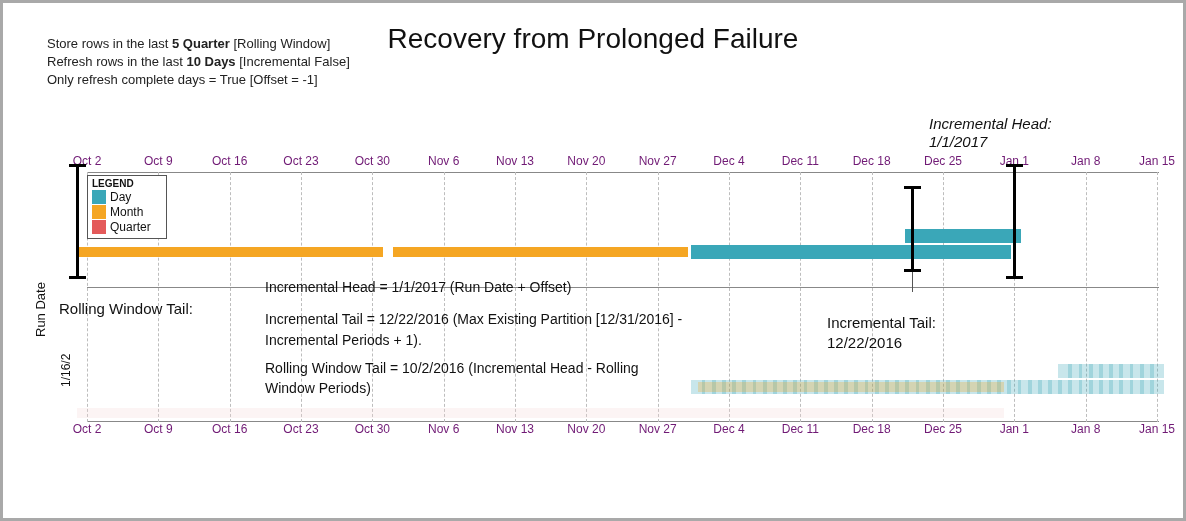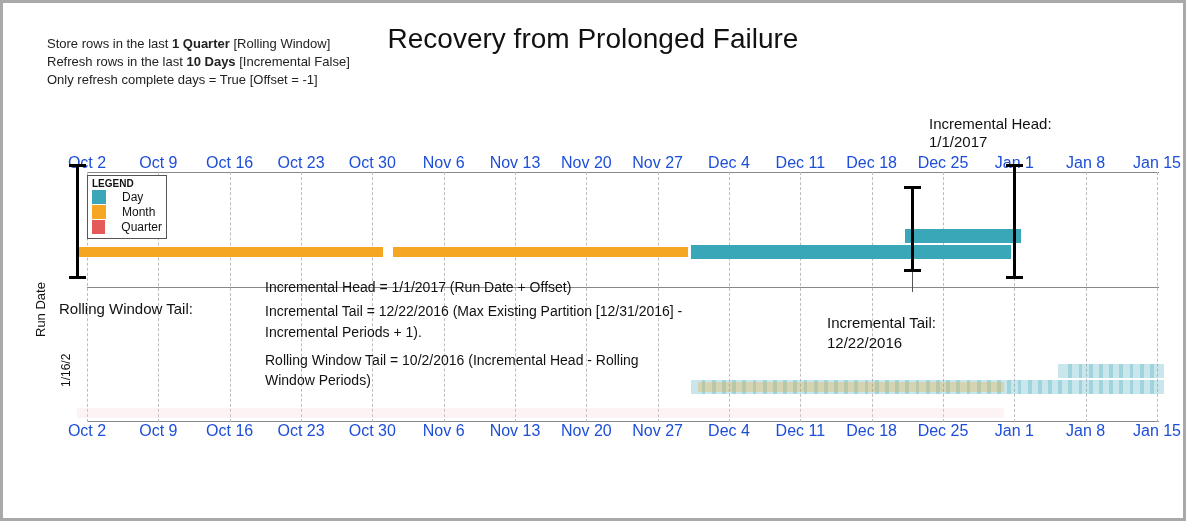--- a/index.html
+++ b/index.html
@@ -39,36 +39,37 @@
     left: 30px;
     font-size: 13px;
     line-height: 1.4;
     color: #222;
   }
   .meta b { font-weight: 700; }
   .head-label {
     position: absolute;
     font-size: 15px;
     line-height: 1.2;
+    font-style: italic;
   }
   .chart-area {
     position: absolute;
     left: 70px;
     right: 10px;
     top: 155px;
     height: 250px;
   }
   
   .xaxis-top, .xaxis-bottom {
     position: absolute;
     left: 0;
     right: 16px;
     height: 18px;
-    font-size: 16px;
-    color: #1d4ed8;
+    font-size: 12px;
+    color: #701a75;
   }
   .xaxis-top { top: -18px; }
   .xaxis-bottom { bottom: -18px; }
   .xlabel {
     position: absolute;
     transform: translateX(-50%);
     white-space: nowrap;
     font-weight: 400;
   }
   .plot {
@@ -130,21 +131,21 @@
     z-index: 5;
   }
   .legend-title {
     font-size: 10px;
     font-weight: 700;
     margin-bottom: 1px;
   }
   .legend-row {
     display: flex;
     align-items: center;
-    gap: 16px;
+    gap: 4px;
     margin-top: 1px;
     text-align: center;
   }
   .swatch {
     width: 14px;
     height: 14px;
   }
   .swatch.day { background: #3aa7b8; }
   .swatch.month { background: #f5a623; }
   .swatch.quarter { background: #e45a5a; }
@@ -182,21 +183,21 @@
   }
 </style>
 </head>
 <body>
 
 <div class="frame">
   <div class="inner">
     <div class="title">Recovery from Prolonged Failure</div>
 
     <div class="meta">
-      <div><span>Store rows in the last </span><b>1 Quarter</b><span> [Rolling Window]</span></div>
+      <div><span>Store rows in the last </span><b>5 Quarter</b><span> [Rolling Window]</span></div>
       <div><span>Refresh rows in the last </span><b>10 Days</b><span> [Incremental False]</span></div>
       <div>Only refresh complete days = True [Offset = -1]</div>
     </div>
 
     <div class="head-label" style="left: 912px; top: 98px;">
       <div>Incremental Head:</div>
       <div>1/1/2017</div>
     </div>
 
     <div class="ylabel">Run Date</div>
@@ -386,18 +387,18 @@
     </div>
 
     <div class="annot" style="left: 42px; top: 282px;">
       <div>Rolling Window Tail:</div>
     </div>
     <div class="annot" style="left: 810px; top: 296px;">
       <div>Incremental Tail:</div>
       <div>12/22/2016</div>
     </div>
     <div class="annot-block" style="left: 248px; top: 260px;">
-      <div style="margin-bottom:4px;">Incremental Head = 1/1/2017 (Run Date + Offset)</div>
+      <div style="margin-bottom:12px;">Incremental Head = 1/1/2017 (Run Date + Offset)</div>
       <div style="margin-bottom:8px;">Incremental Tail = 12/22/2016 (Max Existing Partition [12/31/2016] - Incremental Periods + 1).</div>
       <div>Rolling Window Tail = 10/2/2016 (Incremental Head - Rolling Window Periods)</div>
     </div>
   </div>
 </div>
 
 </body></html>

